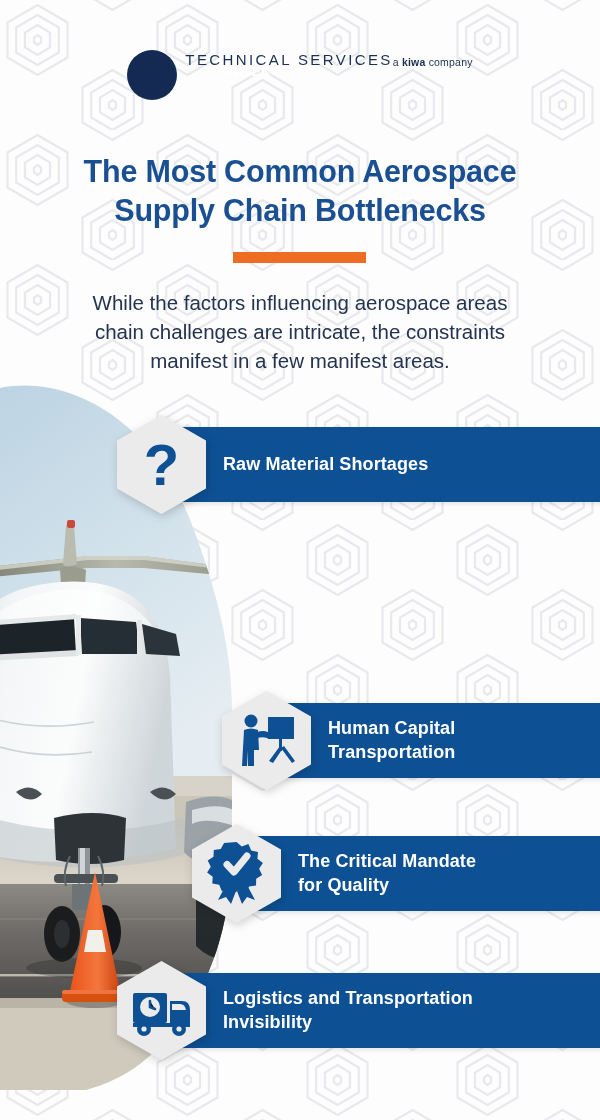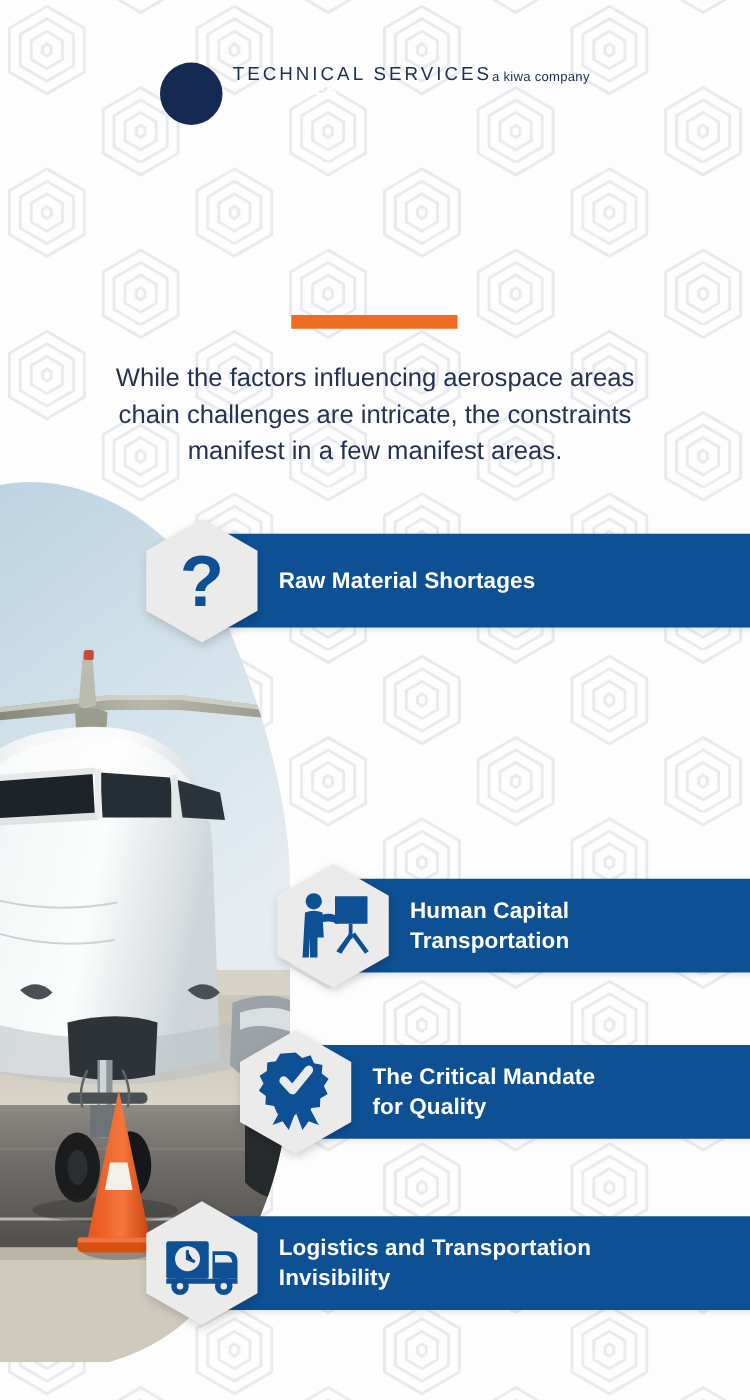--- a/index.html
+++ b/index.html
@@ -45,21 +45,21 @@
     justify-content:center;height:50px;padding-left:12px;
   }
   .logo-tech{
     color:#1c2f52;font-size:15px;letter-spacing:2.4px;
     line-height:1;margin-top:2px;
   }
   .logo-kiwa{
     color:#1c2f52;font-size:10.5px;line-height:1;
     margin-top:7px;text-align:center;letter-spacing:.2px;
   }
-  .logo-kiwa b{font-weight:normal;}
+  .logo-kiwa b{font-weight:bold;}
 
   
   .headline{
     position:absolute;left:22px;top:152px;width:556px;
     text-align:center;color:#1a5091;
     font-size:30.5px;font-weight:bold;line-height:1.28;
     letter-spacing:-.2px;
   }
   .divider{
     position:absolute;left:233px;top:252px;
@@ -126,20 +126,24 @@
 
   <div class="logo-wrap">
     <div class="logo-circle"></div>
     <div class="logo-right">
       <div class="logo-tech">TECHNICAL SERVICES</div>
       <div class="logo-kiwa"><span>a </span><b>kiwa</b><span> company</span></div>
     </div>
   </div>
   <div class="logo-unitek">UNITEK</div>
 
+  <div class="headline">
+    <div>The Most Common Aerospace</div>
+    <div>Supply Chain Bottlenecks</div>
+  </div>
 
   <div class="divider"></div>
 
   <div class="subhead">
     <div>While the factors influencing aerospace areas</div>
     <div>chain challenges are intricate, the constraints</div>
     <div>manifest in a few manifest areas.</div>
   </div>
 
   <div id="photo">

